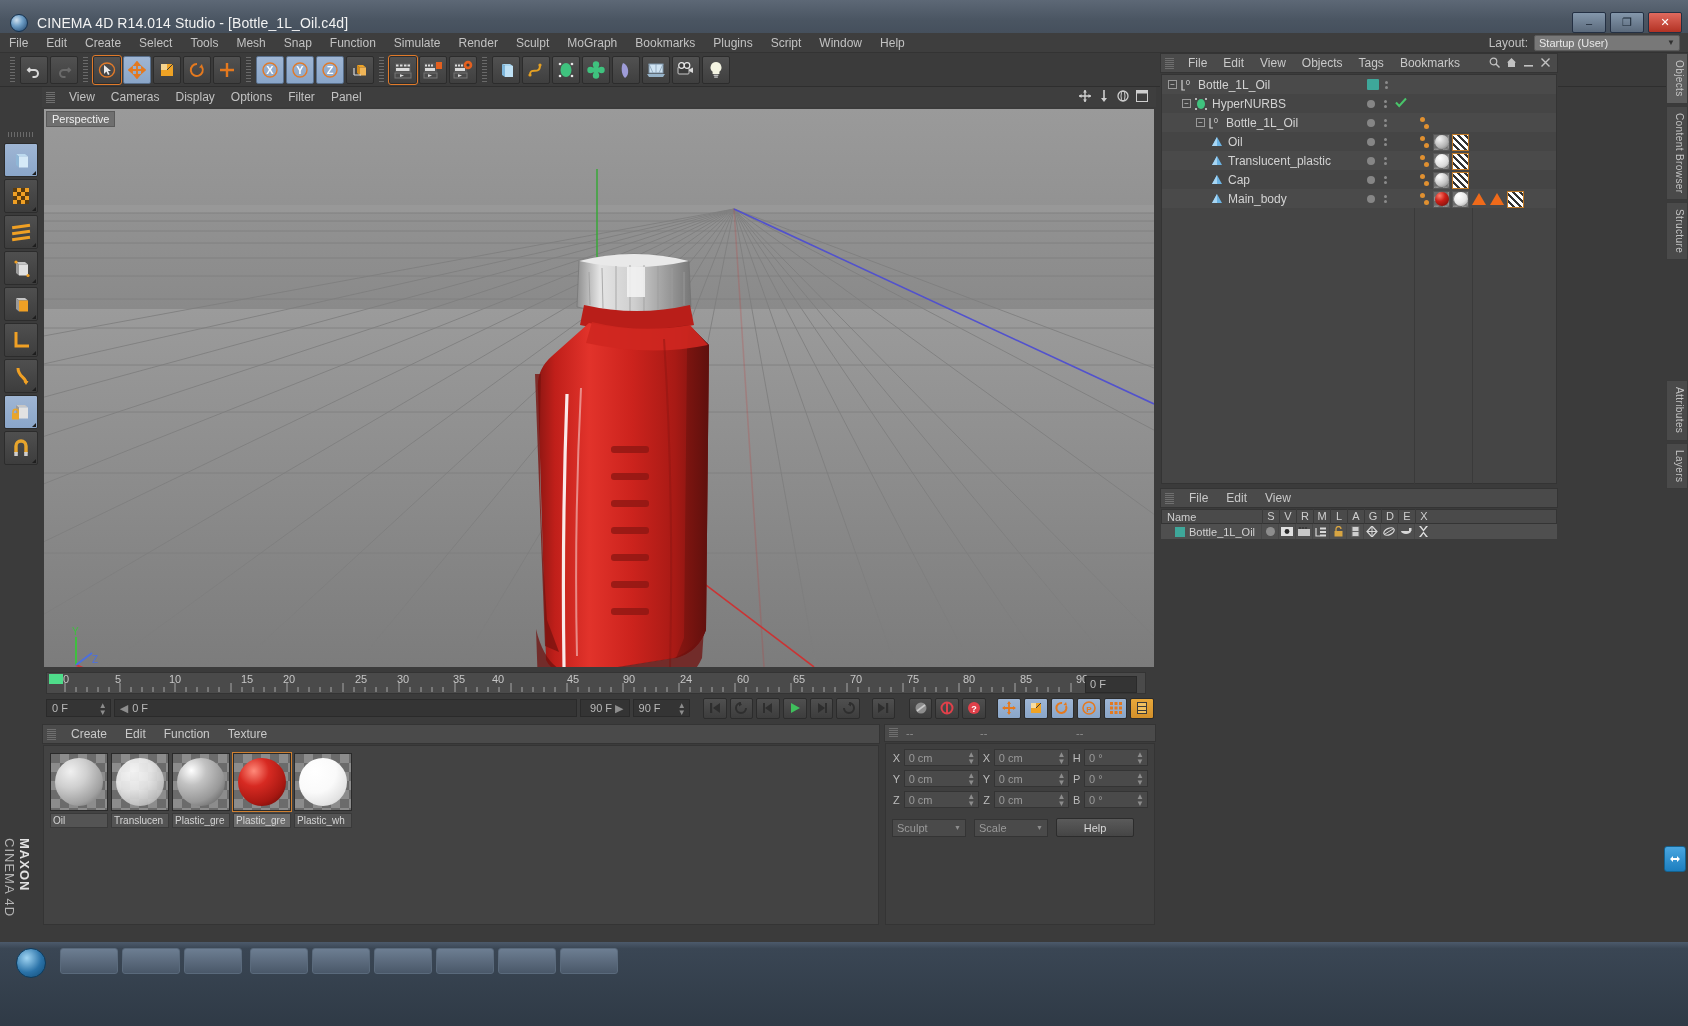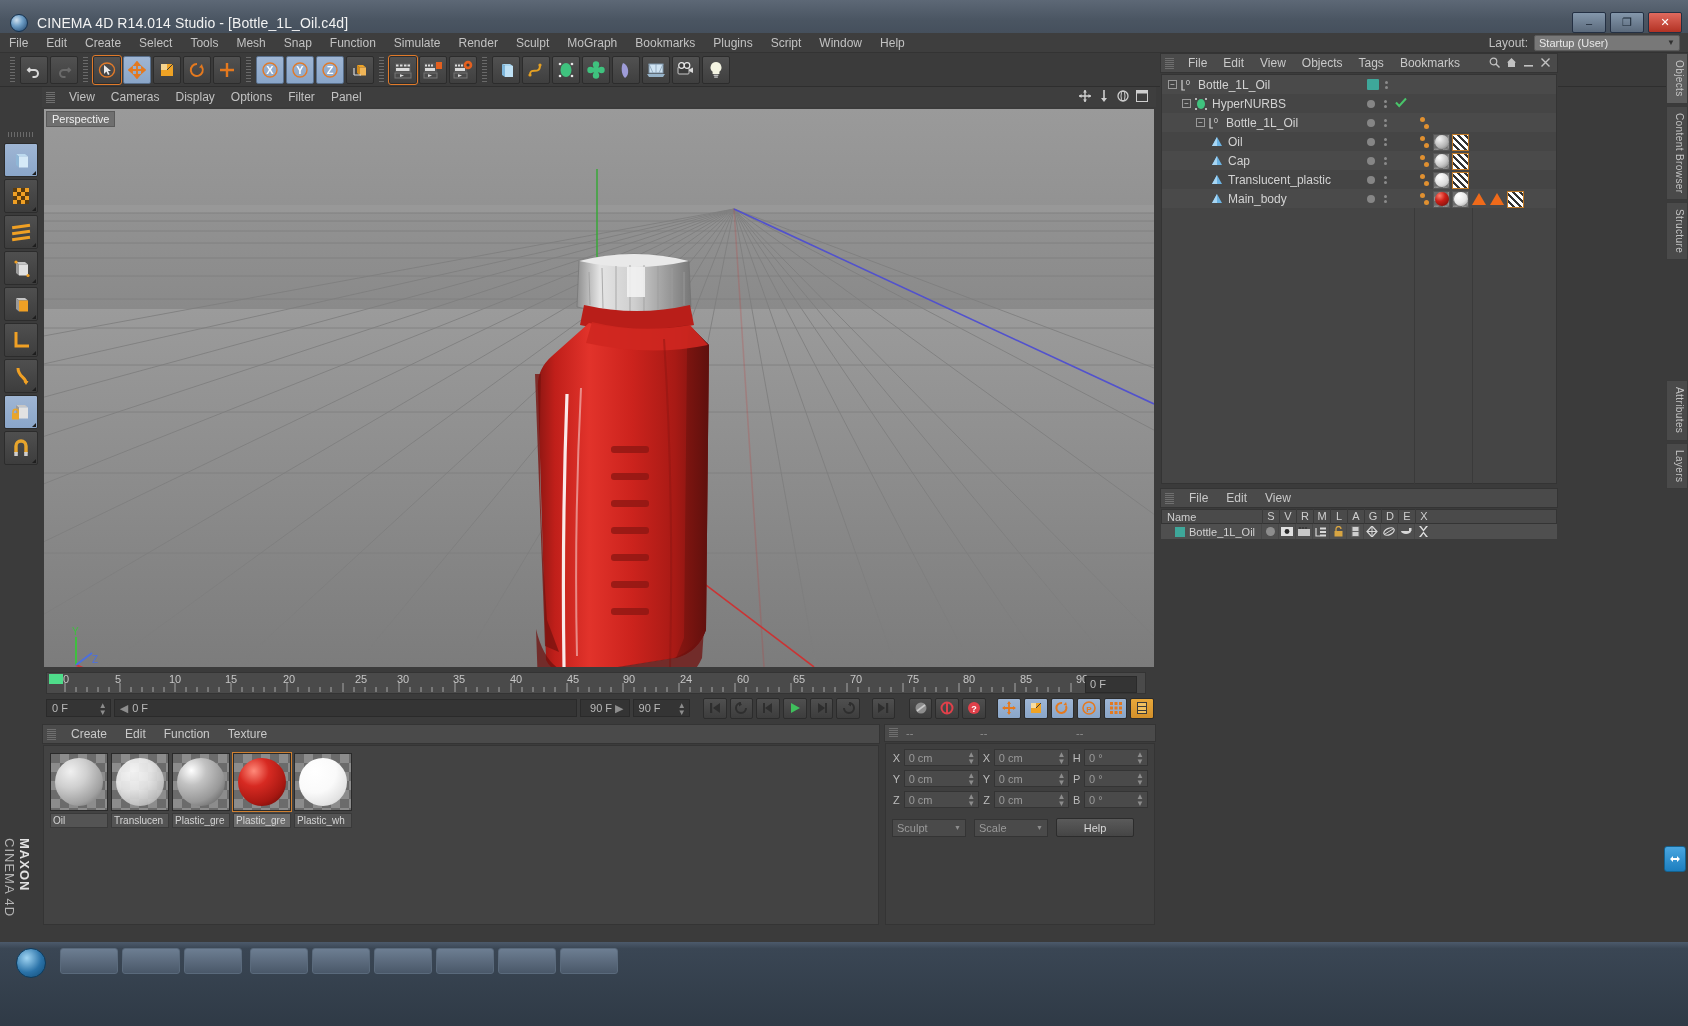--- a/index.html
+++ b/index.html
@@ -747,26 +747,26 @@
     <div class="vp-label">Perspective</div>
   </div>
 </div>
 
 <div id="timeline">
   <div id="tlruler">
     <div class="greenmark"></div>
     <div class="tlnum" style="left:16px">0</div>
     <div class="tlnum" style="left:68px">5</div>
     <div class="tlnum" style="left:122px">10</div>
-    <div class="tlnum" style="left:178px">15</div>
+    <div class="tlnum" style="left:194px">15</div>
     <div class="tlnum" style="left:236px">20</div>
     <div class="tlnum" style="left:308px">25</div>
     <div class="tlnum" style="left:350px">30</div>
     <div class="tlnum" style="left:406px">35</div>
-    <div class="tlnum" style="left:463px">40</div>
+    <div class="tlnum" style="left:445px">40</div>
     <div class="tlnum" style="left:520px">45</div>
     <div class="tlnum" style="left:576px">90</div>
     <div class="tlnum" style="left:633px">24</div>
     <div class="tlnum" style="left:690px">60</div>
     <div class="tlnum" style="left:746px">65</div>
     <div class="tlnum" style="left:803px">70</div>
     <div class="tlnum" style="left:860px">75</div>
     <div class="tlnum" style="left:916px">80</div>
     <div class="tlnum" style="left:973px">85</div>
     <div class="tlnum" style="left:1029px">90</div>
@@ -1260,65 +1260,65 @@
     </div>
 
     <div class="orow">
       <div class="tree" style="padding-left:48px">
         <span class="obj-icon">
           <svg width="14" height="14" viewBox="0 0 14 14">
               <path d="M7 2 L12 11 L2 11z" fill="#6cb4e4"></path>
               <path d="M7 2 L7 11 L2 11z" fill="#a8d6f4"></path>
             </svg>
         </span>
-        <span>Cap</span>
+        <span>Translucent_plastic</span>
       </div>
       <div class="ocols">
         <span class="dot"></span>
         <span class="vdots">
             <i></i>
             <i></i>
           </span>
       </div>
       <div class="otags">
         <span class="kdots">
             <i></i>
             <i style="margin-left:4px"></i>
           </span>
         <span class="tag-ball">
-            <span style="background:radial-gradient(circle at 30% 26%,#ffffff,#c6c6c6 55%,#787878 100%)"></span>
+            <span style="background:radial-gradient(circle at 34% 28%,#ffffff,#dcdcdc 60%,#a0a0a0 100%)"></span>
           </span>
         <span class="checker"></span>
       </div>
     </div>
 
     <div class="orow">
       <div class="tree" style="padding-left:48px">
         <span class="obj-icon">
           <svg width="14" height="14" viewBox="0 0 14 14">
               <path d="M7 2 L12 11 L2 11z" fill="#6cb4e4"></path>
               <path d="M7 2 L7 11 L2 11z" fill="#a8d6f4"></path>
             </svg>
         </span>
-        <span>Translucent_plastic</span>
+        <span>Cap</span>
       </div>
       <div class="ocols">
         <span class="dot"></span>
         <span class="vdots">
             <i></i>
             <i></i>
           </span>
       </div>
       <div class="otags">
         <span class="kdots">
             <i></i>
             <i style="margin-left:4px"></i>
           </span>
         <span class="tag-ball">
-            <span style="background:radial-gradient(circle at 34% 28%,#ffffff,#dcdcdc 60%,#a0a0a0 100%)"></span>
+            <span style="background:radial-gradient(circle at 30% 26%,#ffffff,#c6c6c6 55%,#787878 100%)"></span>
           </span>
         <span class="checker"></span>
       </div>
     </div>
 
 
     <div class="orow">
       <div class="tree" style="padding-left:48px">
         <span class="obj-icon">
           <svg width="14" height="14" viewBox="0 0 14 14">

